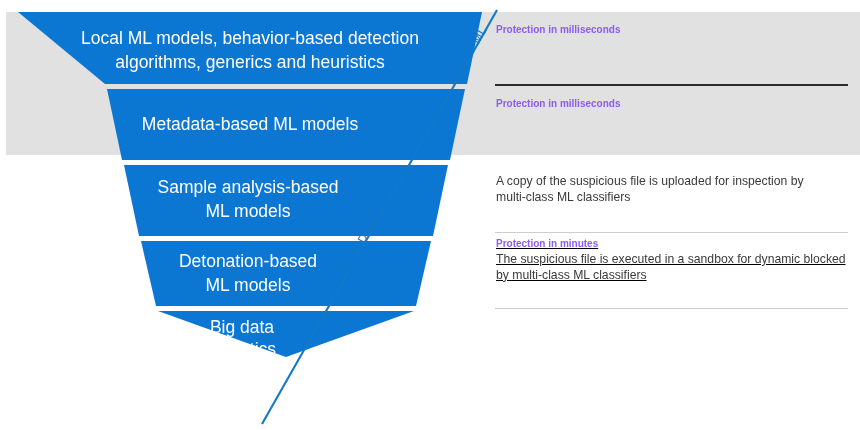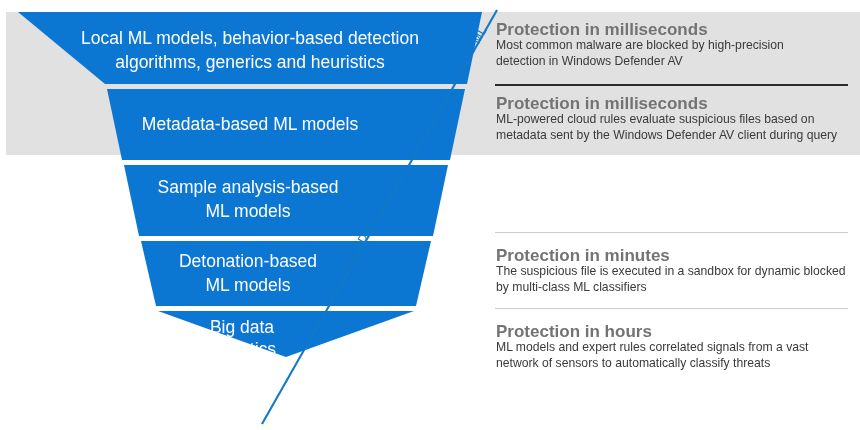--- a/index.html
+++ b/index.html
@@ -42,23 +42,23 @@
     font-size: 11.5px;
     letter-spacing: 0.6px;
     text-anchor: middle;
   }
   .panel {
     position: absolute;
     left: 496px;
     width: 356px;
   }
   .panel-title {
-    font-size: 17px;
+    font-size: 10px;
     font-weight: bold;
-    color: #737373;
+    color: #8b5cf6;
     line-height: 15px;
     margin: 0;
     white-space: nowrap;
   }
   .panel-body {
     font-size: 12.2px;
     color: #3a3a3a;
     line-height: 15.5px;
     margin: 1px 0 0 0;
     white-space: pre-line;
@@ -115,44 +115,37 @@
 
     <text class="funnel-label" x="248" y="262" font-size="17.5">Detonation-based</text>
     <text class="funnel-label" x="248" y="286" font-size="17.5">ML models</text>
 
     <text class="funnel-label" x="242" y="328" font-size="17.5">Big data</text>
     <text class="funnel-label" x="242" y="350" font-size="17.5">analytics</text>
   </svg>
 
   <div class="panel" style="top:22px;">
     <p class="panel-title">Protection in milliseconds</p>
-    <p class="panel-body">Most common malware are blocked by high-precision
-detection in Windows Defender AV</p>
   </div>
 
   <div class="divider strong" style="top:84px;"></div>
 
   <div class="panel" style="top:96px;">
     <p class="panel-title">Protection in milliseconds</p>
-    <p class="panel-body">ML-powered cloud rules evaluate suspicious files based on
-metadata sent by the Windows Defender AV client during query</p>
   </div>
 
   <div class="panel" style="top:173px;">
+    <p class="panel-body">A copy of the suspicious file is uploaded for inspection by
+multi-class ML classifiers</p>
   </div>
 
   <div class="divider faint" style="top:232px;"></div>
 
-  <div class="panel" style="top:248px;">
+  <div class="panel" style="top:236px;text-decoration:underline;">
     <p class="panel-title">Protection in minutes</p>
     <p class="panel-body">The suspicious file is executed in a sandbox for dynamic blocked
 by multi-class ML classifiers</p>
   </div>
 
   <div class="divider faint" style="top:308px;"></div>
 
-  <div class="panel" style="top:324px;">
-    <p class="panel-title">Protection in hours</p>
-    <p class="panel-body">ML models and expert rules correlated signals from a  vast
-network of sensors to automatically classify threats</p>
-  </div>
 
 </div>
 
 </body></html>

